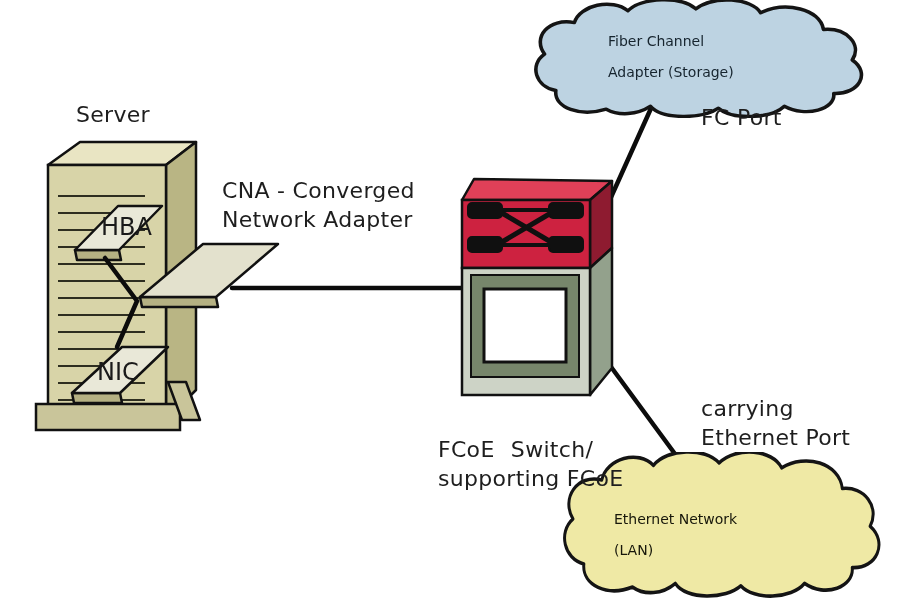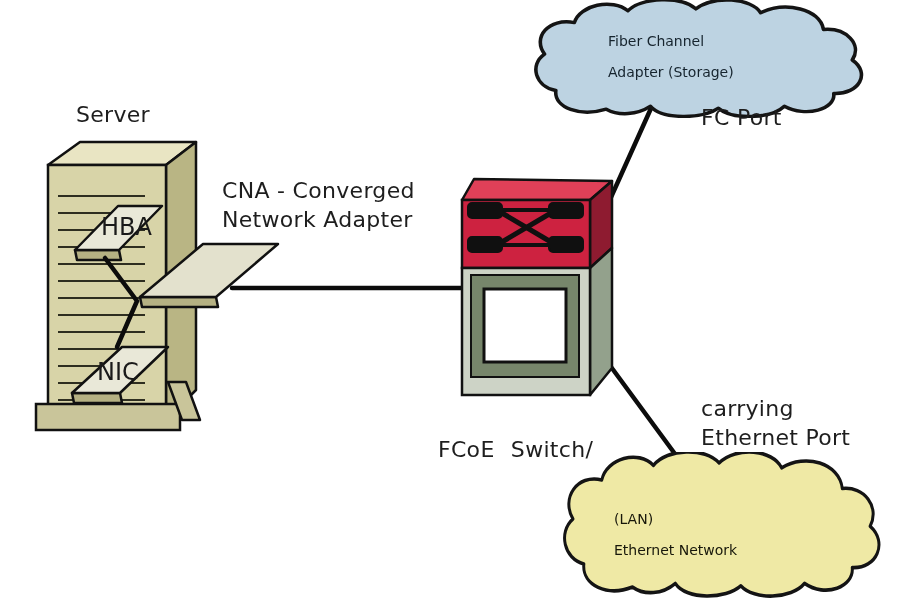--- a/index.html
+++ b/index.html
@@ -105,33 +105,34 @@
   </svg>
   <div class="cloud-text" style="left:608px;top:26px;">
     <div>Fiber Channel</div>
     <div>Adapter (Storage)</div>
   </div>
 
   <svg class="abs" style="left:556px;top:452px;" width="338" height="146" viewBox="0 0 340 120" preserveAspectRatio="none">
     <path d="M77,111 C52,119 26,110 28,92 C8,88 2,66 17,55 C5,38 21,18 46,23 C51,5 83,-2 98,11 C112,-3 150,-4 164,9 C182,-5 218,-2 227,13 C251,1 285,9 288,30 C310,28 326,45 316,61 C334,74 323,96 298,95 C300,111 271,120 250,108 C237,121 199,122 186,110 C171,121 131,122 120,108 C107,117 89,118 77,111 Z" stroke="#141414" stroke-width="3" stroke-linejoin="round" fill="#efe9a5"></path>
   </svg>
   <div class="cloud-text yellow" style="left:614px;top:504px;">
+    <div>Ethernet Network</div>
     <div>(LAN)</div>
-    <div>Ethernet Network</div>
   </div>
 
   <div class="lbl" style="left:76px;top:100px;">Server</div>
 
   <div class="lbl" style="left:196px;top:176px;margin-left:26px;">
     <div>CNA - Converged</div>
     <div>Network Adapter</div>
   </div>
 
   <div class="lbl switch-label" style="left:438px;top:403px;margin-top:32px;">
     <div class="l1">FCoE Switch/</div>
+    <div>supporting FCoE</div>
   </div>
 
   <div class="lbl" style="left:701px;top:103px;">FC Port</div>
 
   <div class="lbl" style="left:701px;top:394px;">
     <div>carrying</div>
     <div>Ethernet Port</div>
   </div>
 
 </div>

